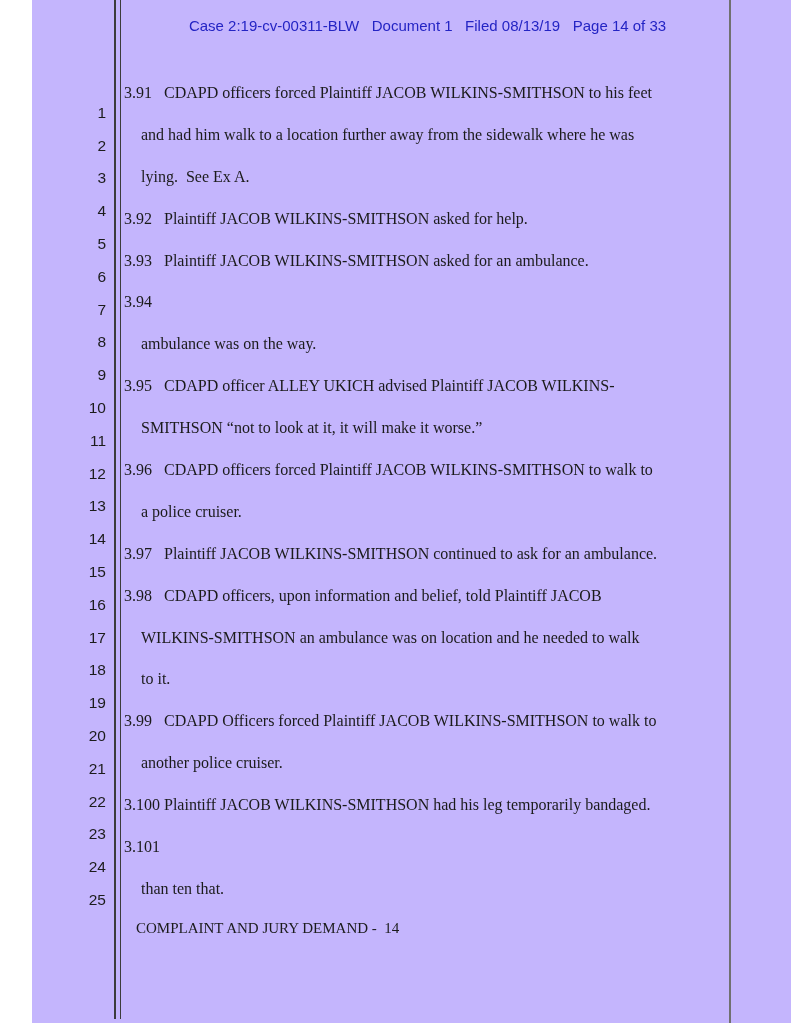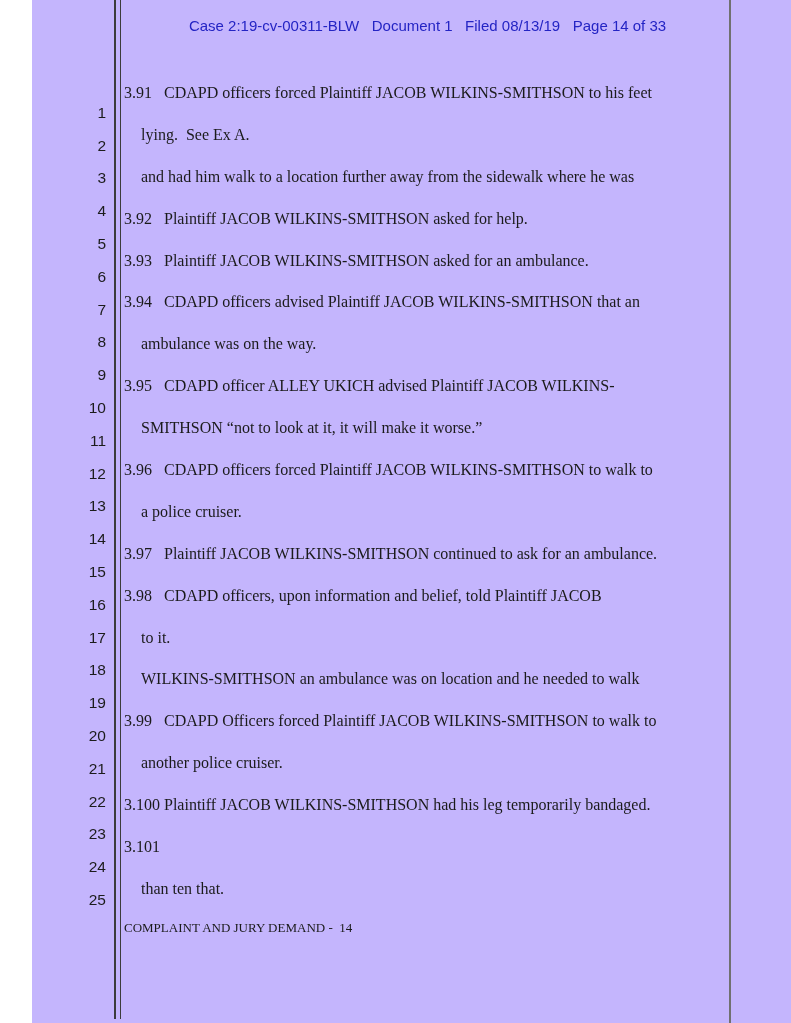--- a/index.html
+++ b/index.html
@@ -61,23 +61,23 @@
     font-size: 16px;
     color: #1b1b1b;
   }
   .body-line.cont { padding-left: 17px; }
   .para-number {
     display: inline-block;
     min-width: 40px;
   }
   .footer-title {
     position: absolute;
-    left: 92px;
+    left: 104px;
     top: 920px;
-    font-size: 13px;
+    font-size: 15px;
     color: #1b1b1b;
     white-space: pre;
   }
 </style>
 </head>
 <body>
 
 <div class="page">
 
   <div class="case-header">Case 2:19-cv-00311-BLW   Document 1   Filed 08/13/19   Page 14 of 33</div>
@@ -109,34 +109,34 @@
       <div class="line-number">20</div>
       <div class="line-number">21</div>
       <div class="line-number">22</div>
       <div class="line-number">23</div>
       <div class="line-number">24</div>
       <div class="line-number">25</div>
     </div>
 
   <div class="body-col">
       <div class="body-line"><span class="para-number">3.91</span><span>CDAPD officers forced Plaintiff JACOB WILKINS-SMITHSON to his feet</span></div>
+      <div class="body-line cont"><span>and had him walk to a location further away from the sidewalk where he was</span></div>
       <div class="body-line cont"><span>lying.  See Ex A.</span></div>
-      <div class="body-line cont"><span>and had him walk to a location further away from the sidewalk where he was</span></div>
       <div class="body-line"><span class="para-number">3.92</span><span>Plaintiff JACOB WILKINS-SMITHSON asked for help.</span></div>
       <div class="body-line"><span class="para-number">3.93</span><span>Plaintiff JACOB WILKINS-SMITHSON asked for an ambulance.</span></div>
-      <div class="body-line"><span class="para-number">3.94</span><span>CDAPD officers advised Plaintiff JACOB WILKINS-SMITHSON that an</span></div>
+      <div class="body-line"><span class="para-number">3.94</span></div>
       <div class="body-line cont"><span>ambulance was on the way.</span></div>
       <div class="body-line"><span class="para-number">3.95</span><span>CDAPD officer ALLEY UKICH advised Plaintiff JACOB WILKINS-</span></div>
       <div class="body-line cont"><span>SMITHSON “not to look at it, it will make it worse.”</span></div>
       <div class="body-line"><span class="para-number">3.96</span><span>CDAPD officers forced Plaintiff JACOB WILKINS-SMITHSON to walk to</span></div>
       <div class="body-line cont"><span>a police cruiser.</span></div>
       <div class="body-line"><span class="para-number">3.97</span><span>Plaintiff JACOB WILKINS-SMITHSON continued to ask for an ambulance.</span></div>
       <div class="body-line"><span class="para-number">3.98</span><span>CDAPD officers, upon information and belief, told Plaintiff JACOB</span></div>
+      <div class="body-line cont"><span>WILKINS-SMITHSON an ambulance was on location and he needed to walk</span></div>
       <div class="body-line cont"><span>to it.</span></div>
-      <div class="body-line cont"><span>WILKINS-SMITHSON an ambulance was on location and he needed to walk</span></div>
       <div class="body-line"><span class="para-number">3.99</span><span>CDAPD Officers forced Plaintiff JACOB WILKINS-SMITHSON to walk to</span></div>
       <div class="body-line cont"><span>another police cruiser.</span></div>
       <div class="body-line"><span class="para-number">3.100</span><span>Plaintiff JACOB WILKINS-SMITHSON had his leg temporarily bandaged.</span></div>
       <div class="body-line"><span class="para-number">3.101</span></div>
       <div class="body-line cont"><span>than ten that.</span></div>
     </div>
 
   <div class="footer-title">COMPLAINT AND JURY DEMAND -  14</div>
 
 </div>

